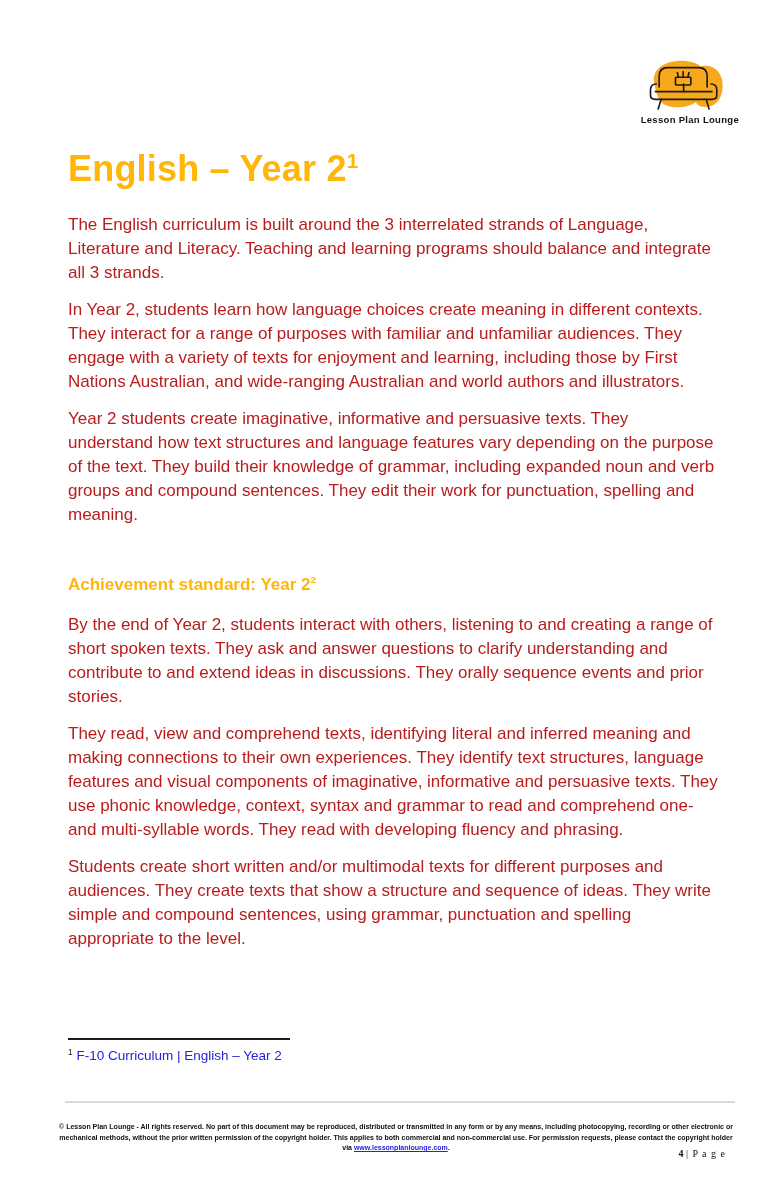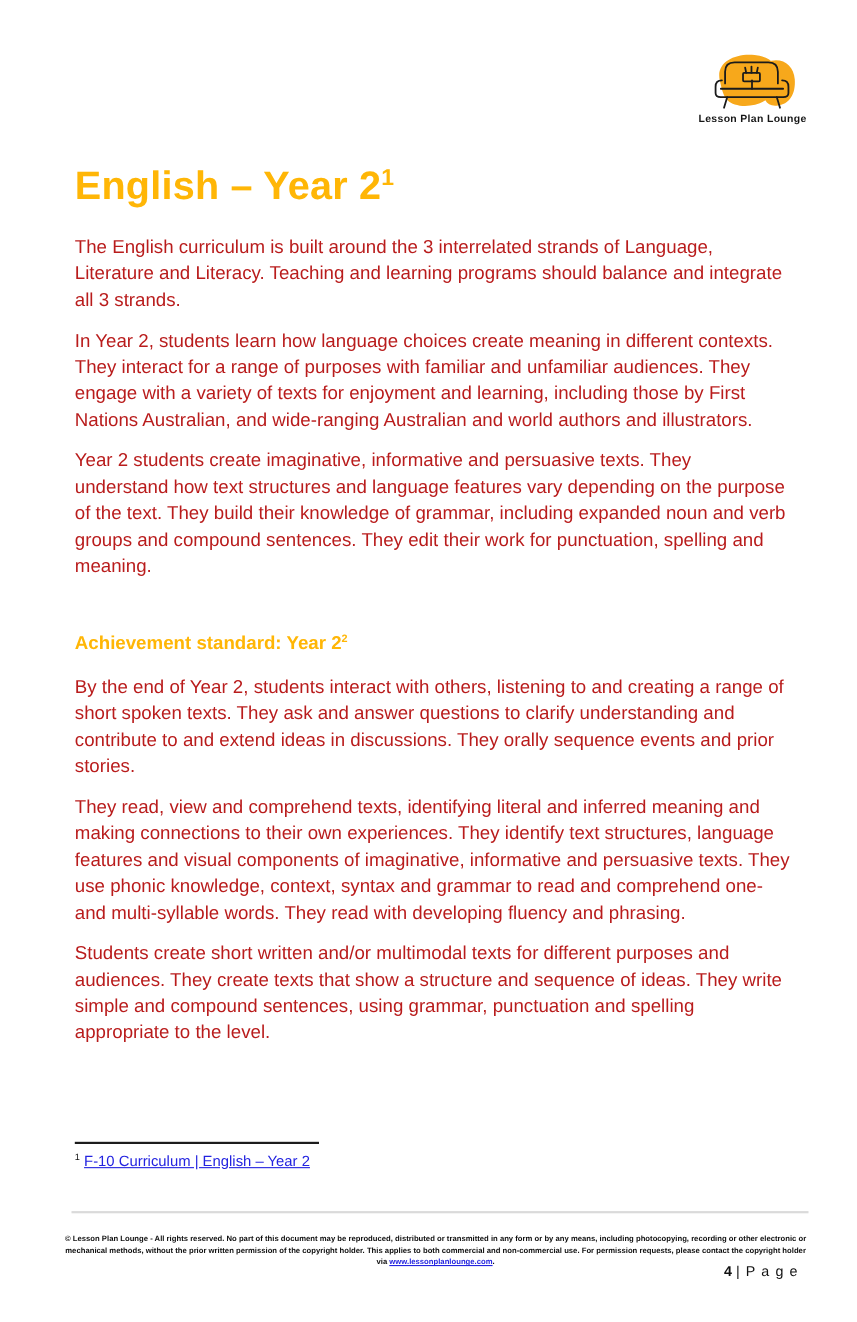--- a/index.html
+++ b/index.html
@@ -6,52 +6,52 @@
   .page {
     position:relative;
     width:779px; height:1202px;
     background:#ffffff;
     font-family:"Liberation Sans", sans-serif;
     color:#111111;
     overflow:hidden;
   }
 
   
-  .logo { position:absolute; top:44px; right:40px; width:104px; text-align:left; }
+  .logo { position:absolute; top:55px; right:40px; width:104px; text-align:right; }
   .logo svg { display:block; margin:0 auto; }
   .logo-text { font-size:9.5px; font-weight:bold; color:#151515; letter-spacing:0.3px; margin-top:1px; white-space:nowrap; }
 
   
   .content { position:absolute; left:68px; width:650px; top:136px; }
   .doc-title {
     font-size:36px; font-weight:bold; color:#FFB606;
     margin:12px 0 24px 0; line-height:1.15; letter-spacing:0.2px;
   }
   .doc-title sup, .section-heading sup { font-size:58%; line-height:0; }
   .body-par { font-size:17px; line-height:24px; margin:0 0 13px 0; color:#b91c1c; }
   .section-heading {
     font-size:17px; font-weight:bold; color:#FFB606;
     margin:48px 0 17px 0; line-height:1.2;
   }
 
   
   .footnotes { position:absolute; left:68px; top:1038px; font-size:13.5px; line-height:18.5px; }
   .fn-divider { width:222px; height:2px; background:#1c1c1c; margin-bottom:7px; }
   .fn-line sup { font-size:62%; line-height:0; color:#111; }
-  .fn-link { color:#2323E0; text-decoration:underline; cursor:pointer; }
+  .fn-link { color:#2323E0; cursor:pointer; }
 
   
   .footer-rule { position:absolute; left:65px; top:1101px; width:670px; height:2px; background:#DADADA; }
   .footer-text {
     position:absolute; left:58px; width:676px; top:1122px;
     text-align:center; font-size:7px; line-height:10.5px;
     font-weight:bold; color:#0f0f0f;
   }
   .footer-link { color:#2323E0; text-decoration:underline; cursor:pointer; }
-  .page-num { position:absolute; right:53px; top:1148px; font-size:13px; color:#111; }
+  .page-num { position:absolute; right:53px; top:1148px; font-size:10px; color:#111;font-family:Liberation Serif, serif; }
   .page-num .num { font-weight:bold; }
   .page-num .word { letter-spacing:1px; }
 </style>
 </head>
 <body>
 
 <div class="page">
 
   <div class="logo">
     <span>

